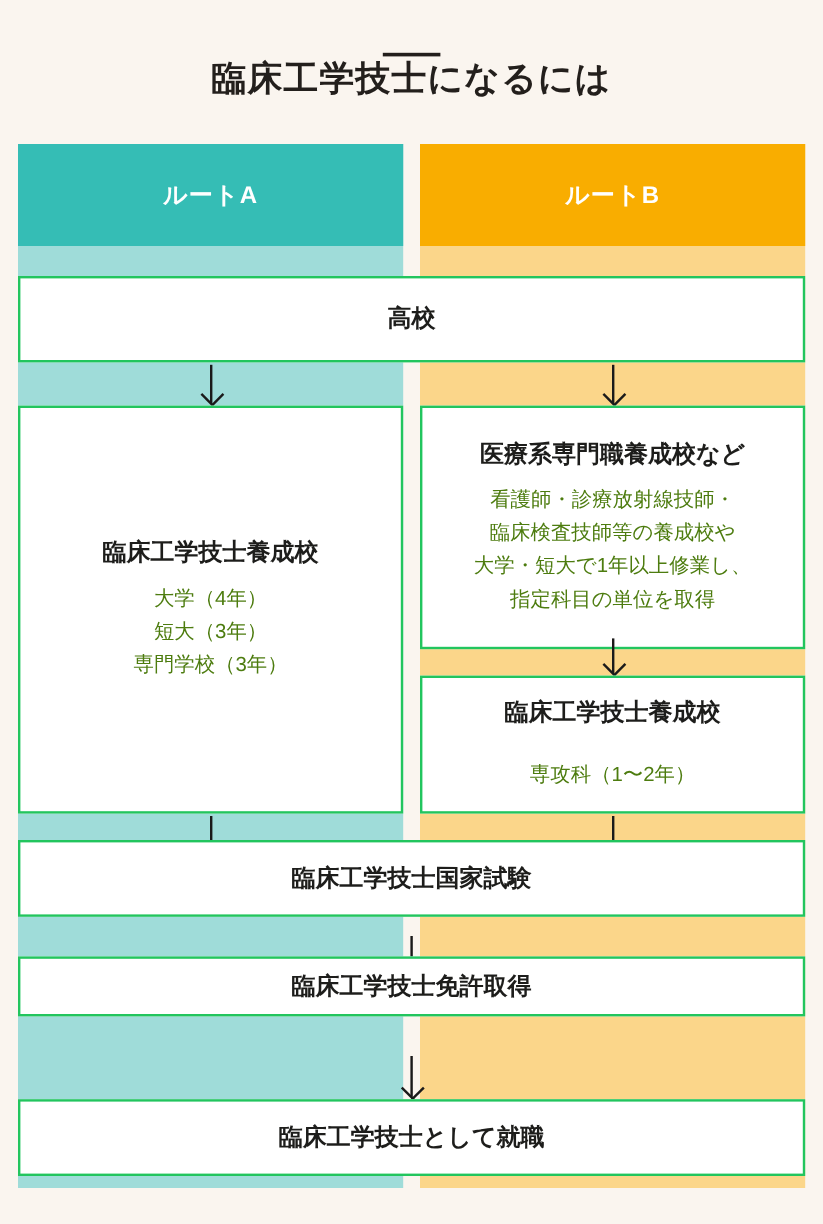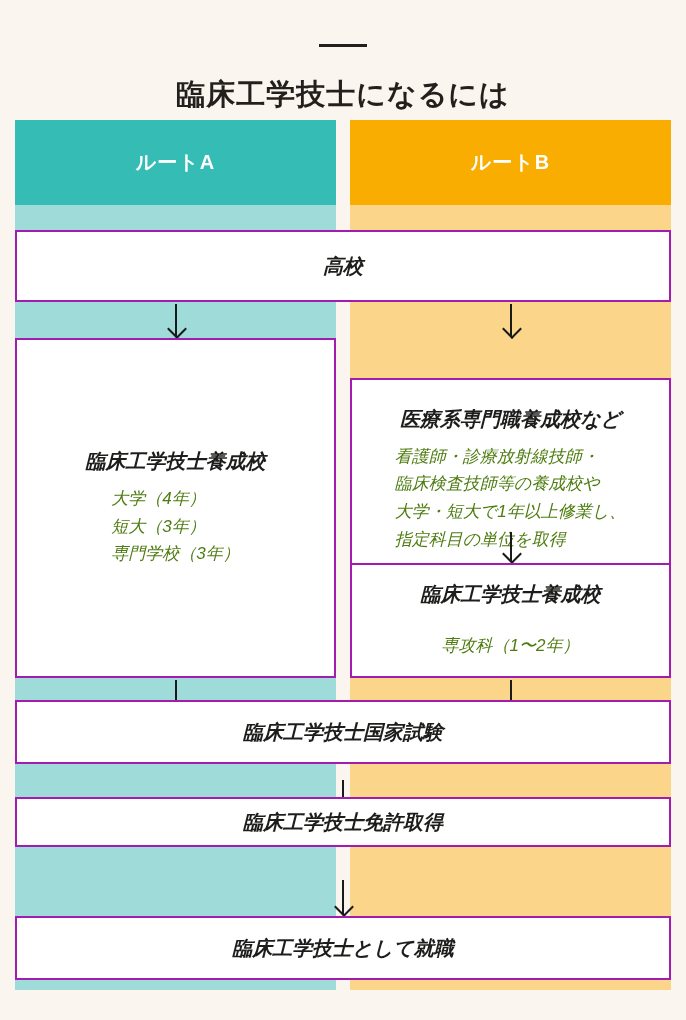--- a/index.html
+++ b/index.html
@@ -30,21 +30,21 @@
     height: 120px;
     text-align: center;
   }
   .title-rule {
     width: 48px;
     height: 3px;
     background: #231f1c;
     margin: 44px auto 0 auto;
   }
   .title-text {
-    margin-top: 30px;
+    margin-top: 2px;
     font-size: 29px;
     font-weight: bold;
     letter-spacing: 1px;
     color: #231f1c;
     line-height: 1.2;
   }
 
   
   .chart {
     position: absolute;
@@ -78,27 +78,27 @@
     font-weight: bold;
     letter-spacing: 1px;
   }
   .col-head.route-a { left: 0; background: #35bdb5; }
   .col-head.route-b { left: 335px; background: #f9ad00; }
 
   
   .box {
     position: absolute;
     background: #ffffff;
-    border: 2px solid #a21caf;
+    border: 2px solid #22c55e;
     box-sizing: border-box;
     display: flex;
     flex-direction: column;
     align-items: center;
     justify-content: center;
-    font-style: italic;
+    text-align: center;
   }
   .box .box-title {
     font-size: 20px;
     font-weight: bold;
     line-height: 1.35;
     color: #1d1d1b;
   }
   .box .box-body {
     font-size: 17px;
     line-height: 1.62;
@@ -106,21 +106,21 @@
     margin-top: 10px;
   }
   .box .box-body.tight { margin-top: 24px; }
   .box.full { left: 0; width: 656px; }
   .box.col-a { left: 0; width: 321px; }
   .box.col-b { left: 335px; width: 321px; }
 
   
   #box-highschool      { top: 110px; height: 72px; }
   #box-route-a-school  { top: 218px; height: 340px; }
-  #box-route-b-prep    { top: 218px; height: 203px; margin-top: 40px; }
+  #box-route-b-prep    { top: 218px; height: 203px; }
   #box-route-b-school  { top: 443px; height: 115px; }
   #box-national-exam   { top: 580px; height: 64px; }
   #box-license         { top: 677px; height: 50px; }
   #box-employment      { top: 796px; height: 64px; }
 
   
   .arrow {
     position: absolute;
     width: 14px;
   }

